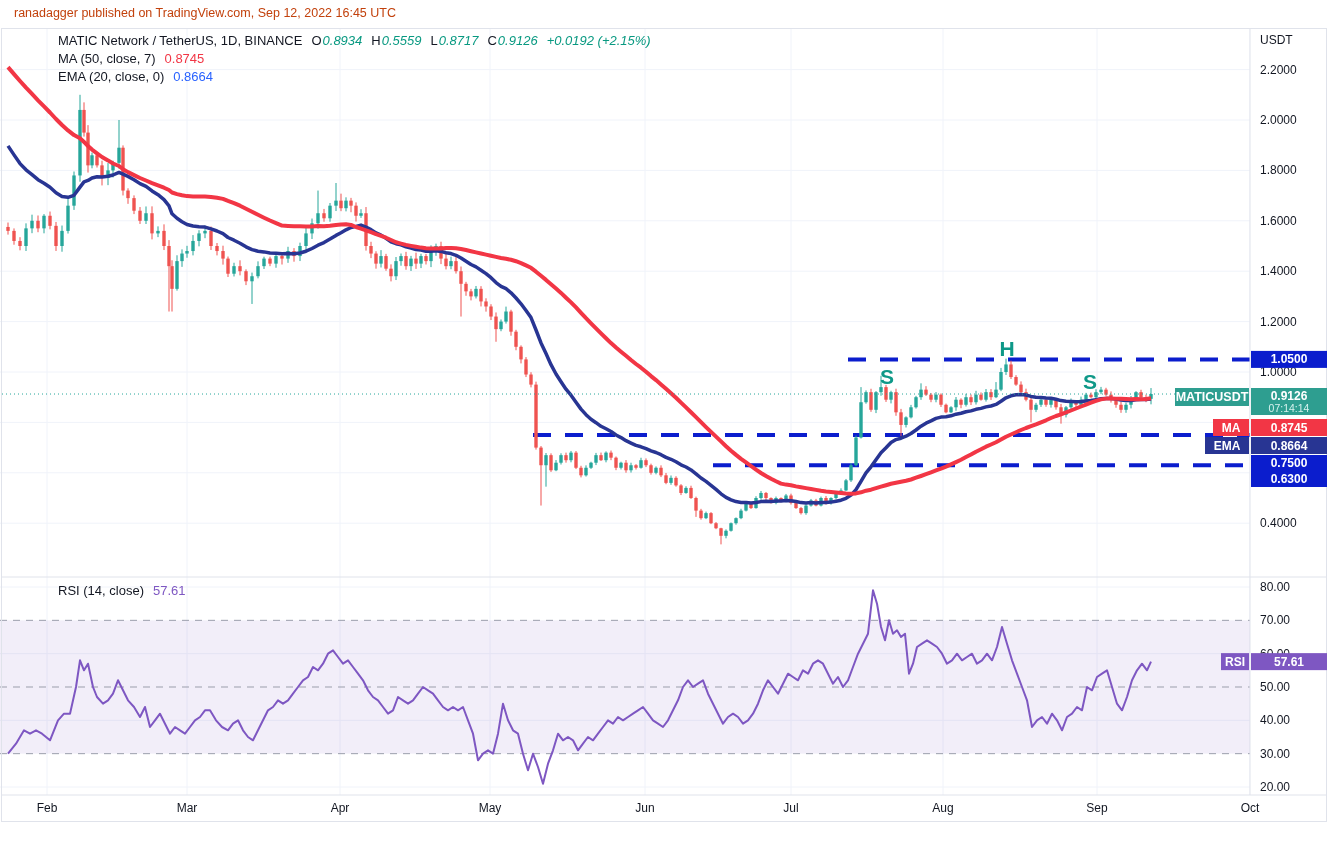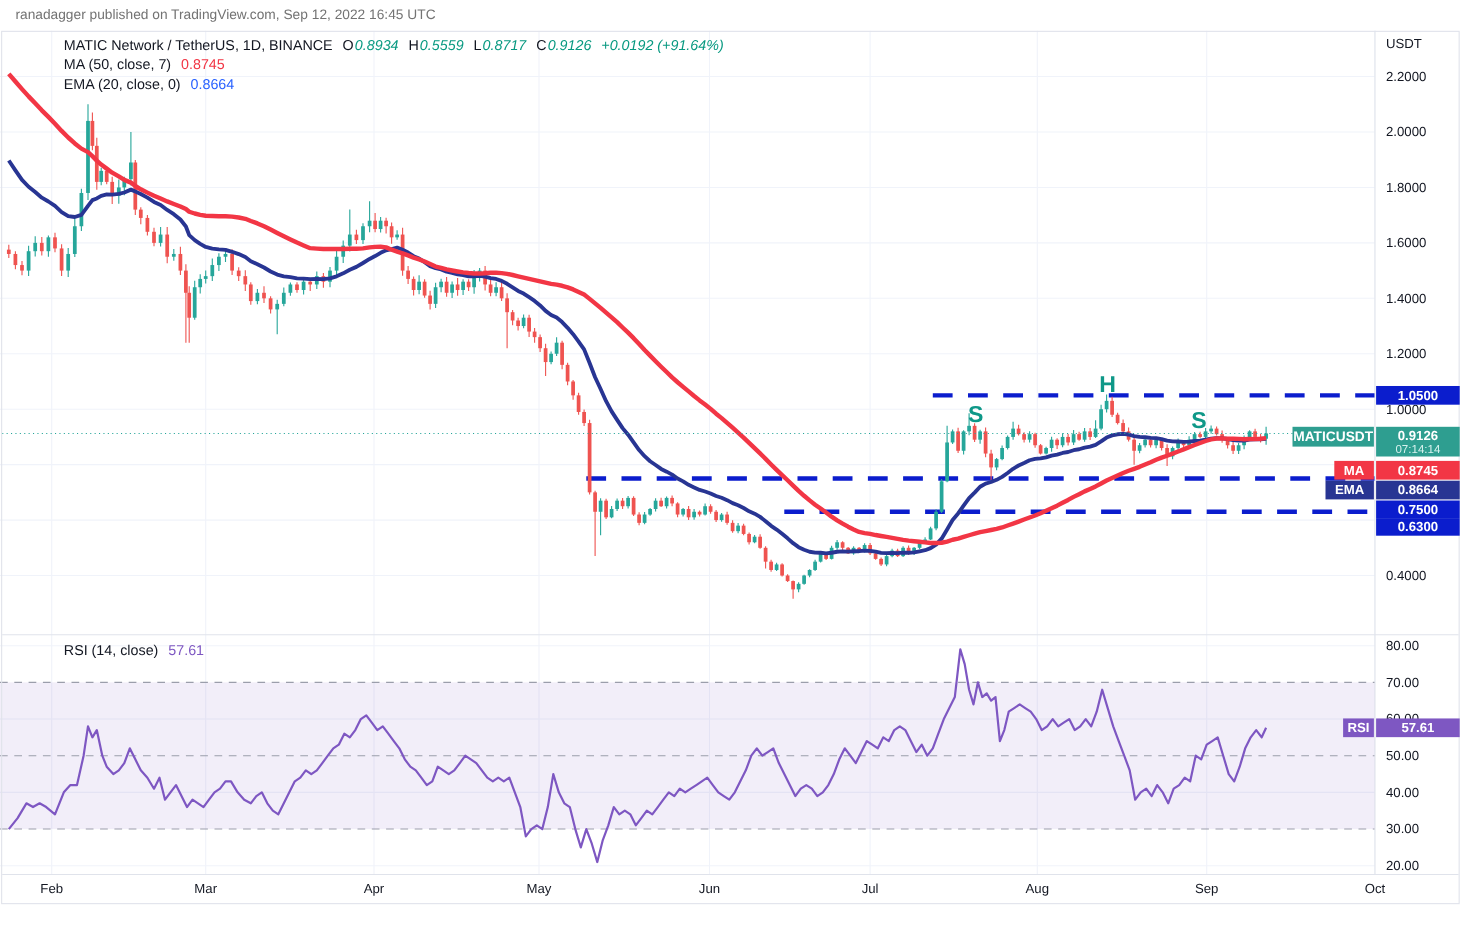--- a/index.html
+++ b/index.html
@@ -1,20 +1,20 @@
 <!DOCTYPE html>
 <html><head>
 <meta charset="utf-8">
 <style>
   html,body{margin:0;padding:0;background:#ffffff;width:1328px;height:857px;overflow:hidden;
     font-family:"Liberation Sans","DejaVu Sans",sans-serif;-webkit-font-smoothing:antialiased;}
   #stage{position:relative;width:1328px;height:857px;background:#fff;}
   #chart-svg{position:absolute;left:0;top:0;}
   .ov{position:absolute;white-space:nowrap;}
-  #attr-bar{left:14px;top:6px;font-size:12.5px;color:#737373;}
+  #attr-bar{left:14px;top:6px;font-size:12.5px;color:#c2410c;}
   .lgd{display:flex;align-items:center;gap:9px;font-size:13px;color:#131722;margin-left:44px;}
   #lgd1{left:14px;top:33px;}
   #lgd2{left:14px;top:51px;}
   #lgd3{left:14px;top:69px;}
   #lgd-rsi{left:14px;top:583px;}
   .vgreen{color:#089981;font-weight:400;font-style:italic;}
   .vred{color:#F23645;}
   .vblue{color:#2962FF;}
   .vpurple{color:#7E57C2;}
   .olbl{color:#131722;}
@@ -616,21 +616,21 @@
         <span class="vgreen">0.5559</span>
       </span>
     <span class="pair">
         <span class="olbl">L</span>
         <span class="vgreen">0.8717</span>
       </span>
     <span class="pair">
         <span class="olbl">C</span>
         <span class="vgreen">0.9126</span>
       </span>
-    <span class="vgreen">+0.0192 (+91.64%)</span>
+    <span class="vgreen">+0.0192 (+2.15%)</span>
   </div>
 
   <div id="lgd2" class="ov lgd">
     <span>MA (50, close, 7)</span>
     <span class="vred">0.8745</span>
   </div>
 
   <div id="lgd3" class="ov lgd">
     <span>EMA (20, close, 0)</span>
     <span class="vblue">0.8664</span>

